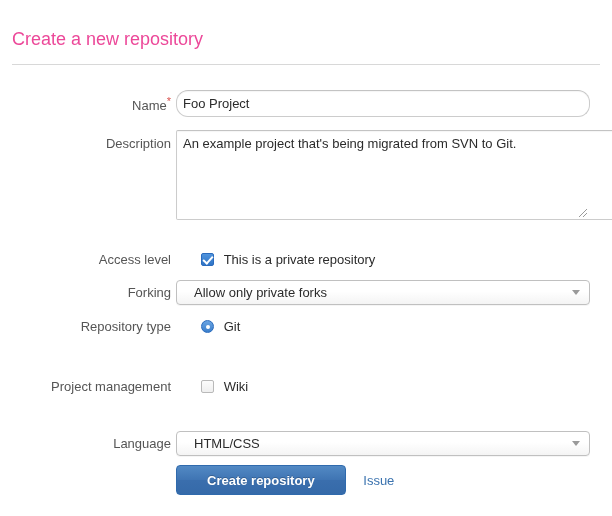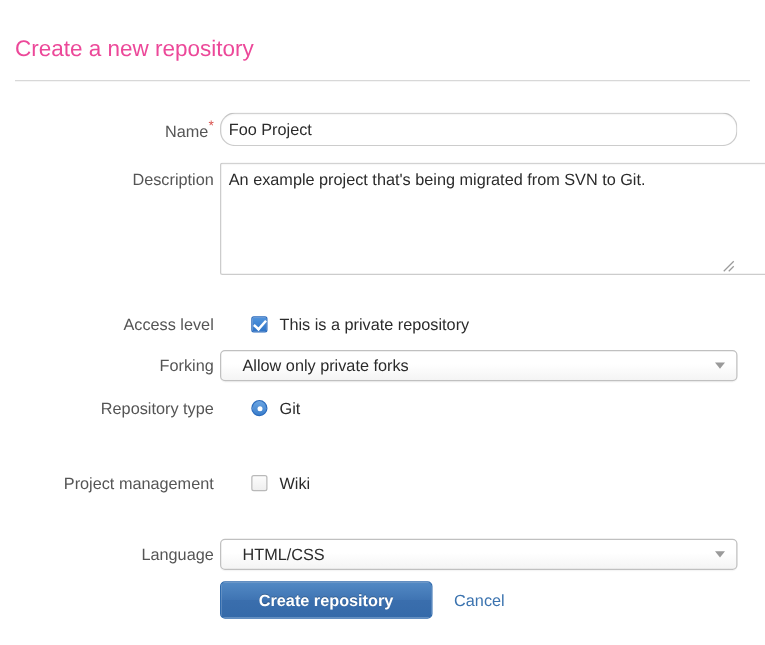--- a/index.html
+++ b/index.html
@@ -323,17 +323,17 @@
       <div class="select-box">
         <span class="select-value">HTML/CSS</span>
         <span class="select-arrow"></span>
       </div>
     </div>
   </div>
 
   <div class="form-row" style="top:465px;">
     <div class="field-control" style="top:0;">
       <button class="btn-primary">Create repository</button>
-      <a class="link-cancel">Cancel</a>
+      <a class="link-cancel">Issue</a>
     </div>
   </div>
 
 </div>
 
 </body></html>

